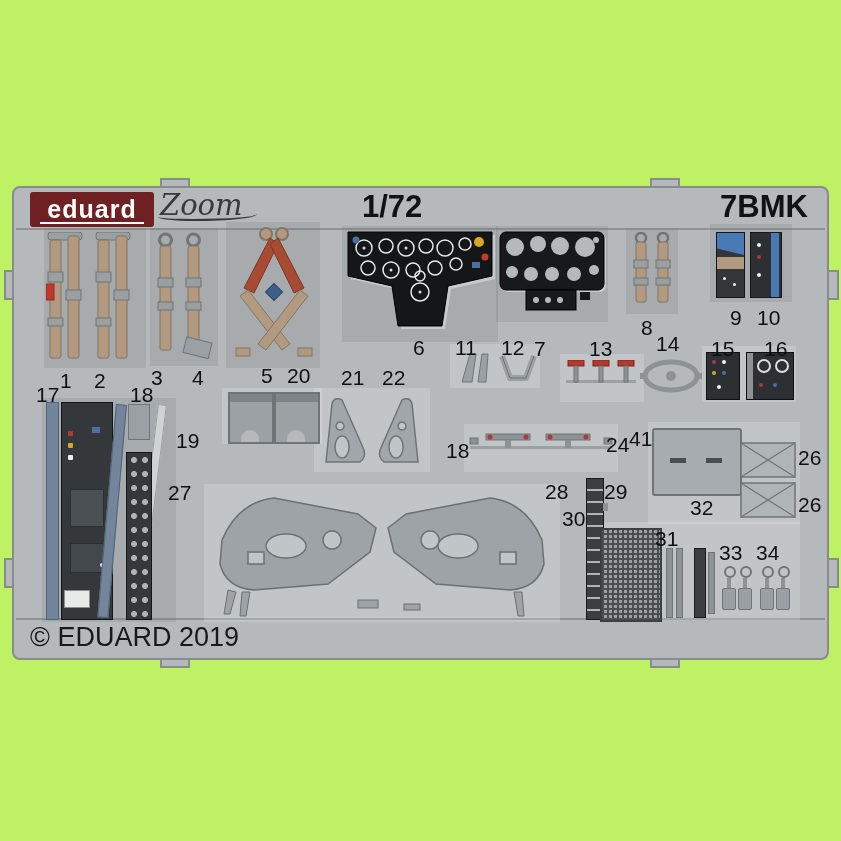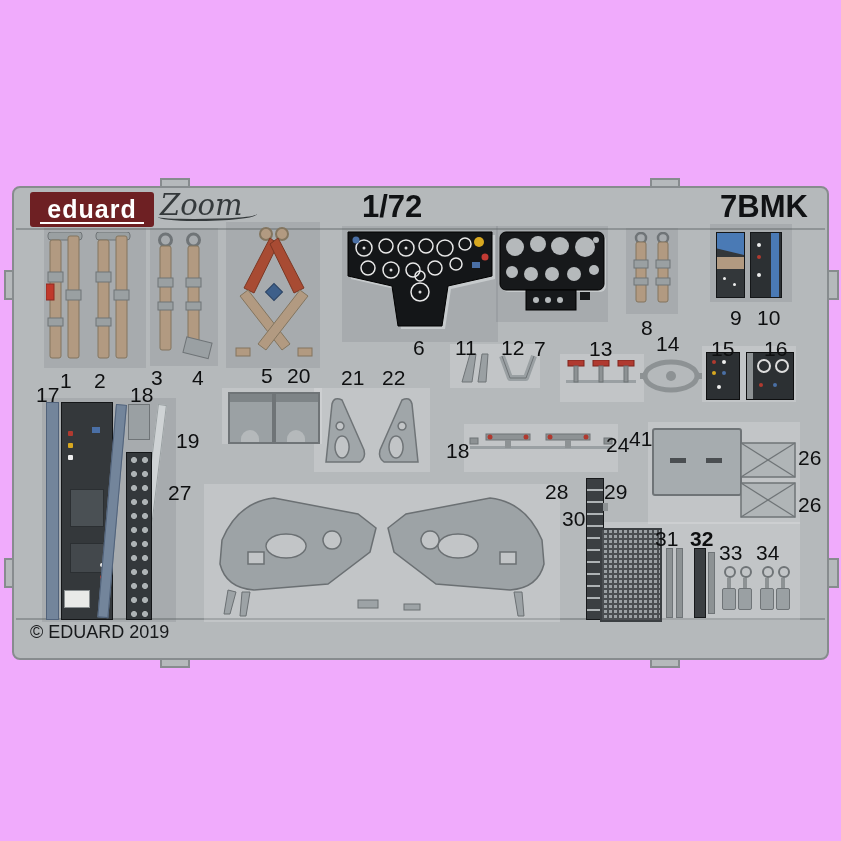--- a/index.html
+++ b/index.html
@@ -1,37 +1,37 @@
 <!DOCTYPE html>
 <html style="--brand_red: #6e2023; --fret_gray: #b5b9bb; --belt_tan: #b29a81; --harness_red: #a84b33; --panel_black: #17191b; --steel_blue: #73859b; --accent_red: #b03a30; --accent_blue: #4a6fa5; --accent_yellow: #d8a820;"><head>
 <meta charset="utf-8">
 <style>
   html,body{margin:0;padding:0;background:#ffffff;}
-  .canvas{position:relative;width:841px;height:841px;background:#f0abfc;overflow:hidden;
+  .canvas{position:relative;width:841px;height:841px;background:#bef264;overflow:hidden;
           font-family:"Liberation Sans",sans-serif;}
   .abs{position:absolute;}
   
   .tab{position:absolute;background:var(--fret_gray,#b5b9bb);border:2px solid #878c8e;}
   .fret{position:absolute;left:12px;top:186px;width:813px;height:470px;
         background:var(--fret_gray,#b5b9bb);border:2px solid #878c8e;border-radius:8px;}
   .hline{position:absolute;height:2px;background:#8f9496;}
   
   .pd{position:absolute;background:rgba(95,101,104,0.16);}
   .pl{position:absolute;background:rgba(255,255,255,0.18);}
   
   .logo{position:absolute;left:30px;top:192px;width:124px;height:35px;background:var(--brand_red,#6e2023);
         color:#fff;font-weight:bold;font-size:25px;letter-spacing:1px;display:flex;align-items:center;
         justify-content:center;border-radius:3px;}
   .logo::after{content:"";position:absolute;left:10px;right:10px;bottom:3px;height:2px;background:#fff;}
   .zoom{position:absolute;left:160px;top:188px;font-family:"DejaVu Serif",serif;font-style:italic;
         font-size:29px;color:#34393b;padding-right:14px;}
   .zoom::after{content:"";position:absolute;left:-2px;right:0;bottom:1px;height:9px;
         border-bottom:2px solid #34393b;border-radius:0 0 70% 40%;}
   .htxt{position:absolute;top:189px;font-size:31px;font-weight:bold;color:#101214;}
-  .ftxt{position:absolute;top:622px;font-size:18px;color:#17191b;}
+  .ftxt{position:absolute;top:622px;font-size:27px;color:#17191b;}
   
   .plabel{position:absolute;font-size:21px;color:#0e0f10;}
   
   .gpart{position:absolute;}
   .dot{position:absolute;border-radius:50%;}
   .box19{position:absolute;width:42px;height:48px;background:#9ba1a4;border:2px solid #6f7477;}
   .box19 .band{position:absolute;left:0;top:0;right:0;height:8px;background:#7e8487;}
   .box19 .notch{position:absolute;left:11px;bottom:0;width:18px;height:12px;background:var(--fret_gray,#b5b9bb);
         border-radius:9px 9px 0 0;}
   .slot{position:absolute;width:16px;height:5px;background:#4a4e51;}
@@ -391,18 +391,18 @@
     <span class="plabel" style="left:446px;top:439px;">18</span>
     <span class="plabel" style="left:606px;top:433px;">24</span>
     <span class="plabel" style="left:629px;top:427px;">41</span>
     <span class="plabel" style="left:798px;top:446px;">26</span>
     <span class="plabel" style="left:798px;top:493px;">26</span>
     <span class="plabel" style="left:168px;top:481px;">27</span>
     <span class="plabel" style="left:545px;top:480px;">28</span>
     <span class="plabel" style="left:604px;top:480px;">29</span>
     <span class="plabel" style="left:562px;top:507px;">30</span>
     <span class="plabel" style="left:655px;top:527px;">31</span>
-    <span class="plabel" style="left:690px;top:527px;font-weight:bold;">32</span>
+    <span class="plabel" style="left:690px;top:496px;">32</span>
     <span class="plabel" style="left:719px;top:541px;">33</span>
     <span class="plabel" style="left:756px;top:541px;">34</span>
   </div>
 
 </div>
 
 </body></html>

